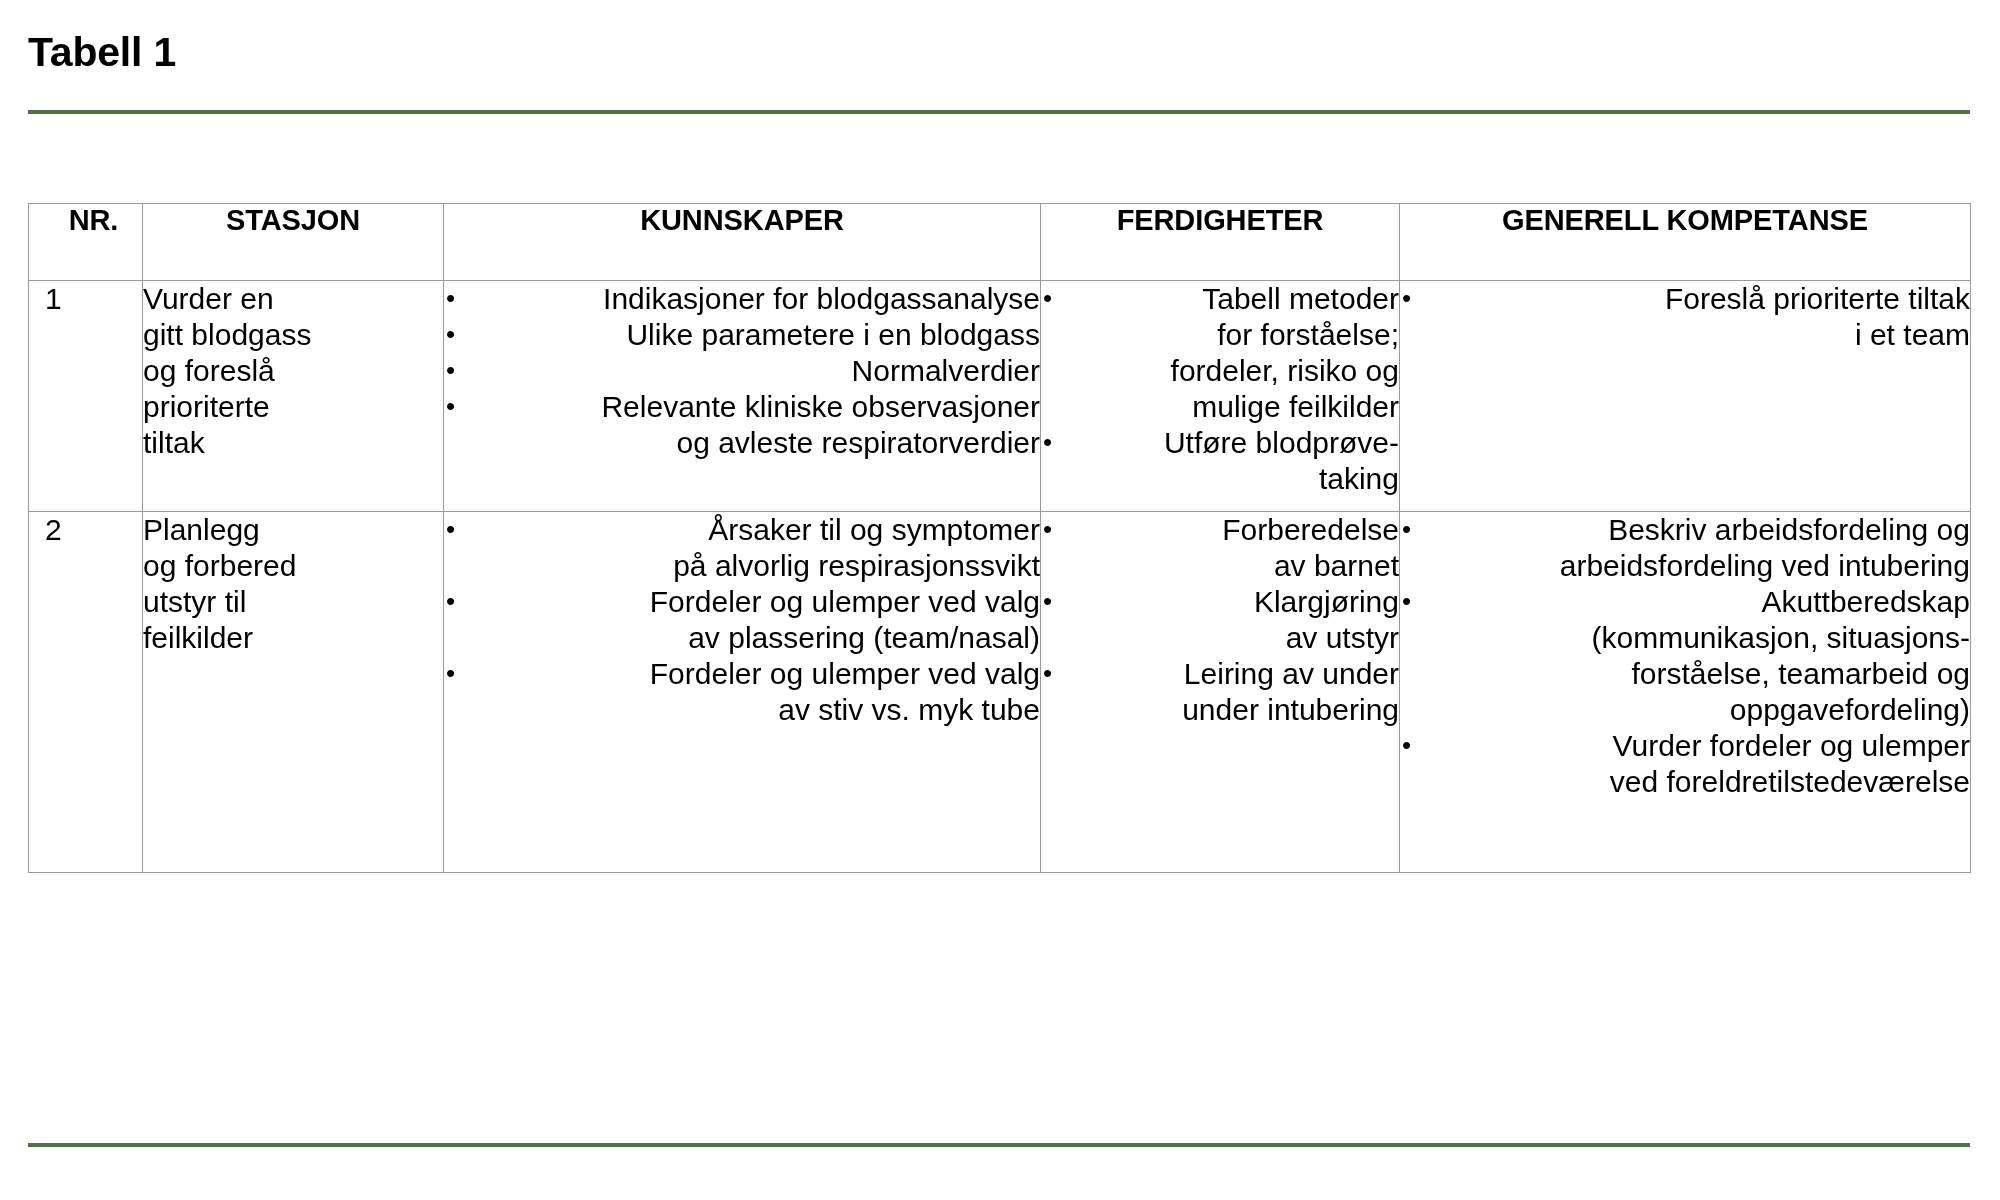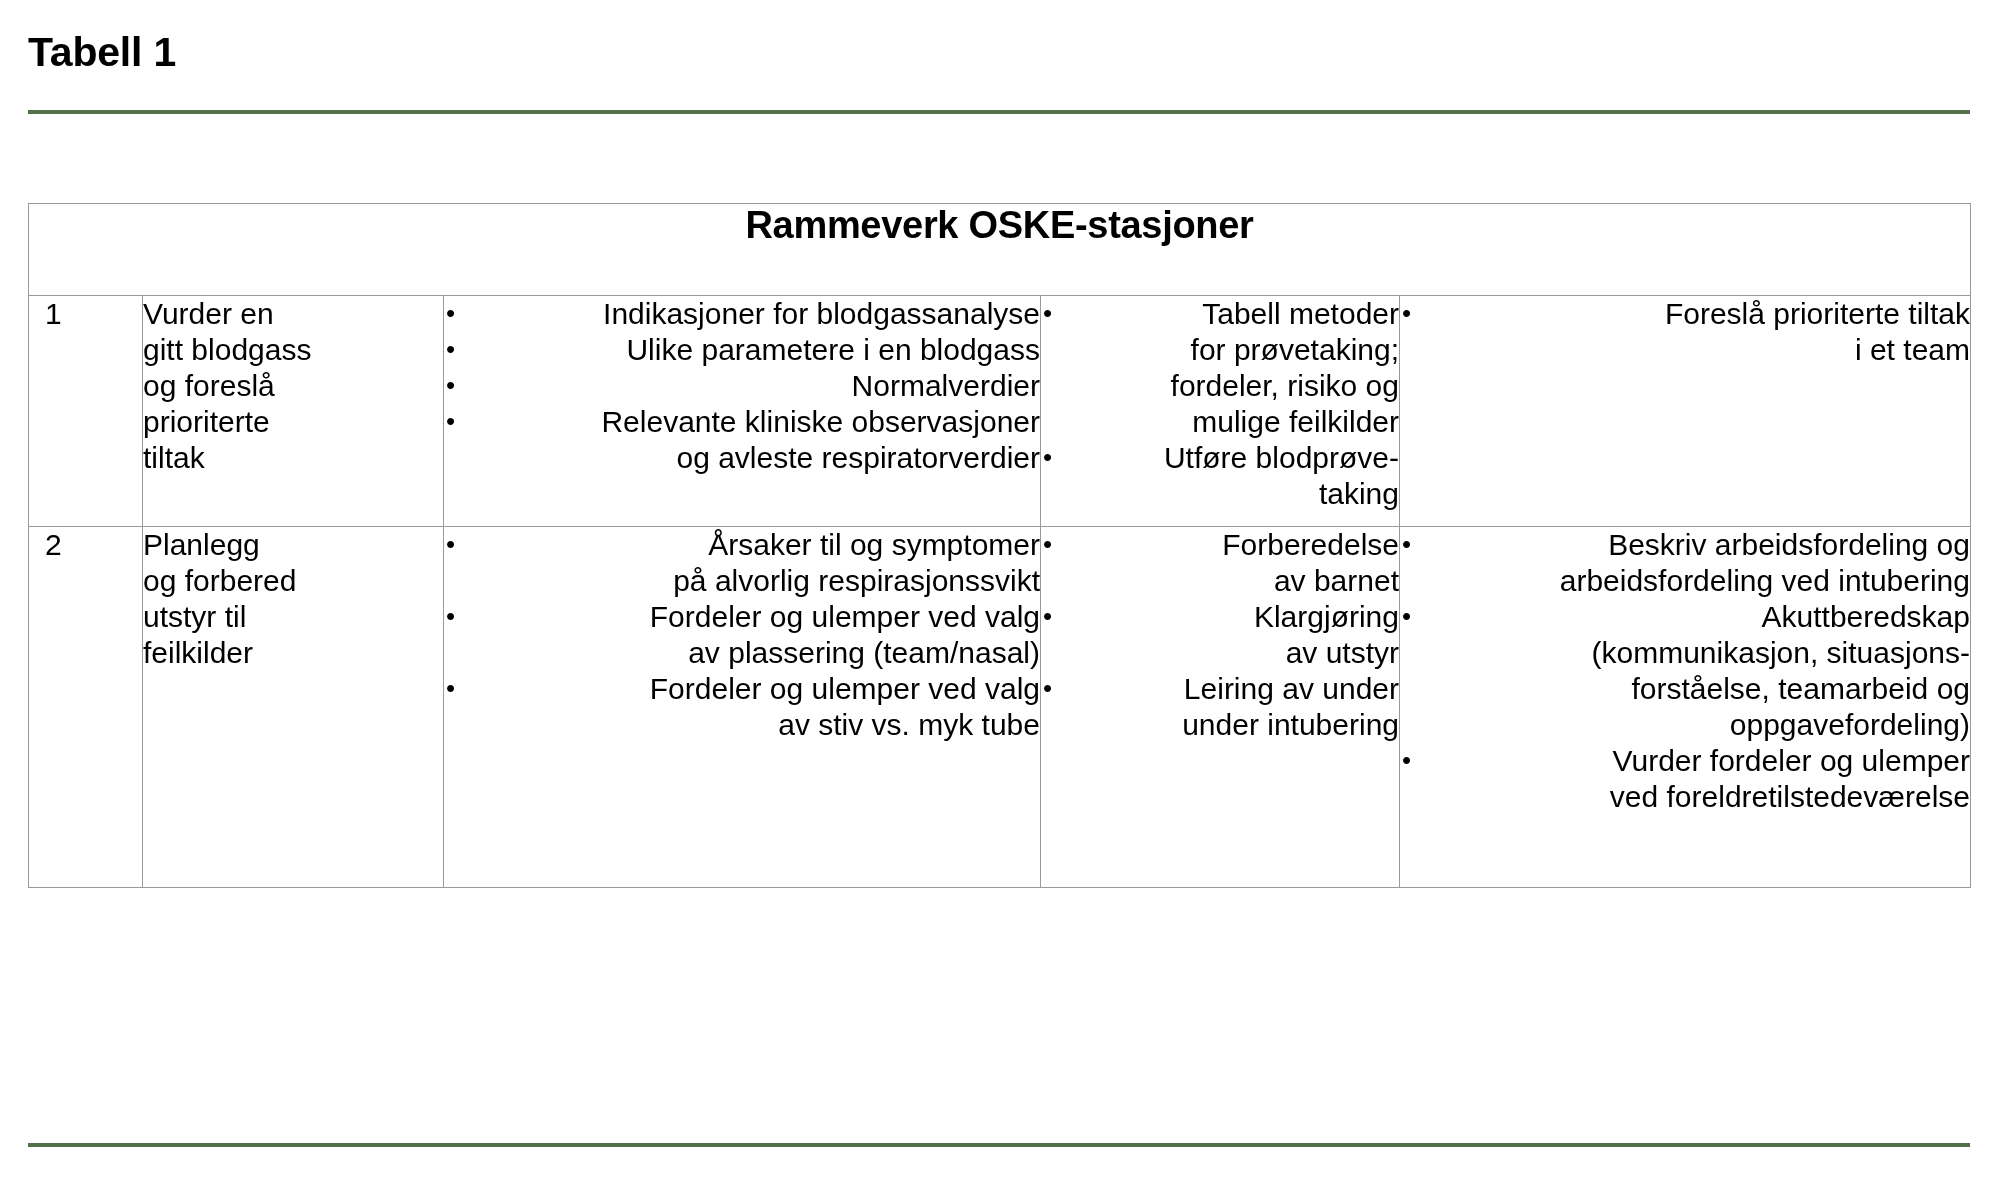--- a/index.html
+++ b/index.html
@@ -155,21 +155,25 @@
     <table class="framework">
       <colgroup>
         <col class="c-nr">
         <col class="c-sta">
         <col class="c-kun">
         <col class="c-fer">
         <col class="c-gen">
       </colgroup>
       <thead>
         <tr>
-          <th class="title-cell" colspan="5">Rammeverk OSKE-stasjoner</th>
+          <th class="head-cell nr">NR.</th>
+          <th class="head-cell">STASJON</th>
+          <th class="head-cell">KUNNSKAPER</th>
+          <th class="head-cell">FERDIGHETER</th>
+          <th class="head-cell">GENERELL KOMPETANSE</th>
         </tr>
       </thead>
       <tbody>
 
         <tr class="row-1">
           <td class="body-cell nr">1</td>
           <td class="body-cell">
             <div class="plain">
                 <span class="ln">Vurder en</span>
                 <span class="ln">gitt blodgass</span>
@@ -192,21 +196,21 @@
                 <li>
                   <span class="ln">Relevante kliniske observasjoner</span>
                   <span class="ln">og avleste respiratorverdier</span>
                 </li>
               </ul>
           </td>
           <td class="body-cell">
             <ul class="bullets">
                 <li>
                   <span class="ln">Tabell metoder</span>
-                  <span class="ln">for prøvetaking;</span>
+                  <span class="ln">for forståelse;</span>
                   <span class="ln">fordeler, risiko og</span>
                   <span class="ln">mulige feilkilder</span>
                 </li>
                 <li>
                   <span class="ln">Utføre blodprøve-</span>
                   <span class="ln">taking</span>
                 </li>
               </ul>
           </td>
           <td class="body-cell">

